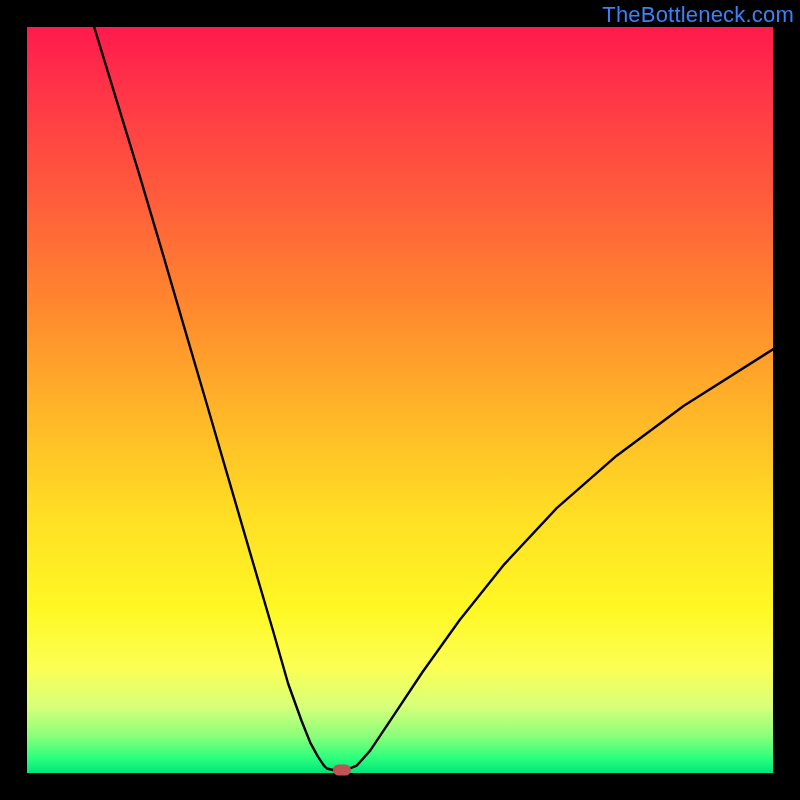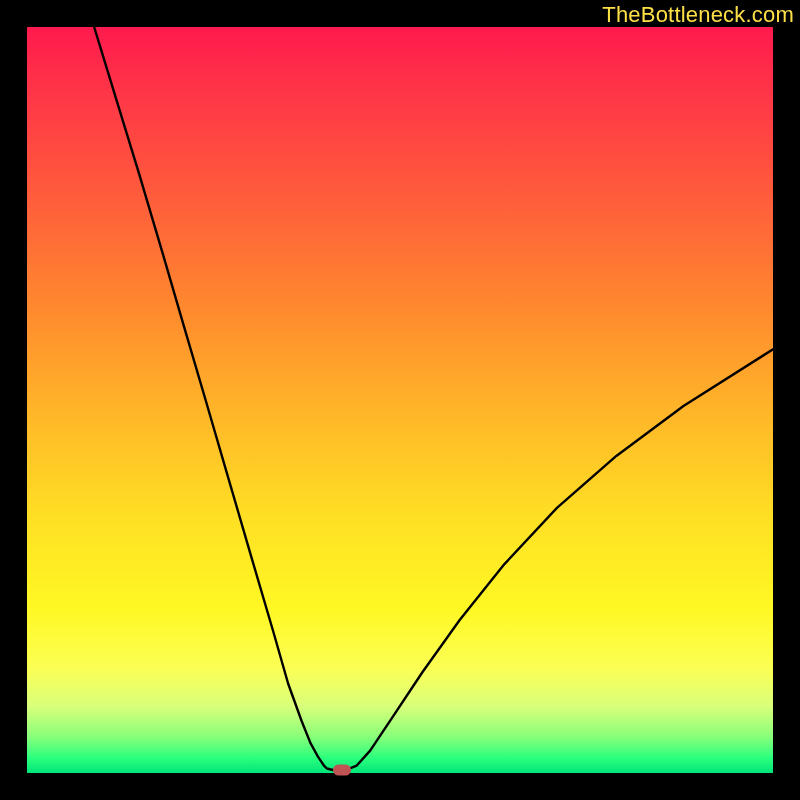--- a/index.html
+++ b/index.html
@@ -43,21 +43,21 @@
       #d9ff7a 91%,
       #8cff7a 95%,
       #2bff7d 98%,
       #00e57a 100%
     );
   }
   .watermark {
     position: absolute;
     top: 2px;
     right: 6px;
-    color: #fde047;
+    color: #3b82f6;
     font-family: Arial, Helvetica, sans-serif;
     font-size: 22px;
     letter-spacing: 0.2px;
   }
   svg.curve {
     position: absolute;
     left: 0;
     top: 0;
     width: 100%;
     height: 100%;

